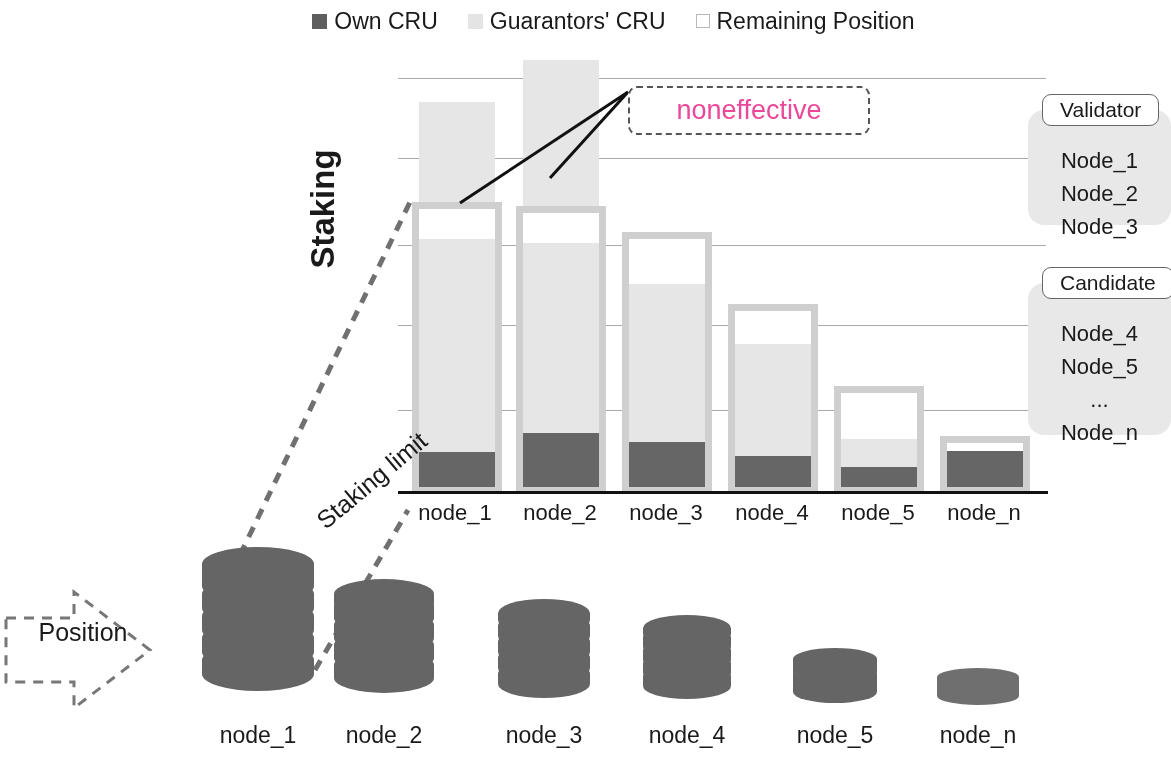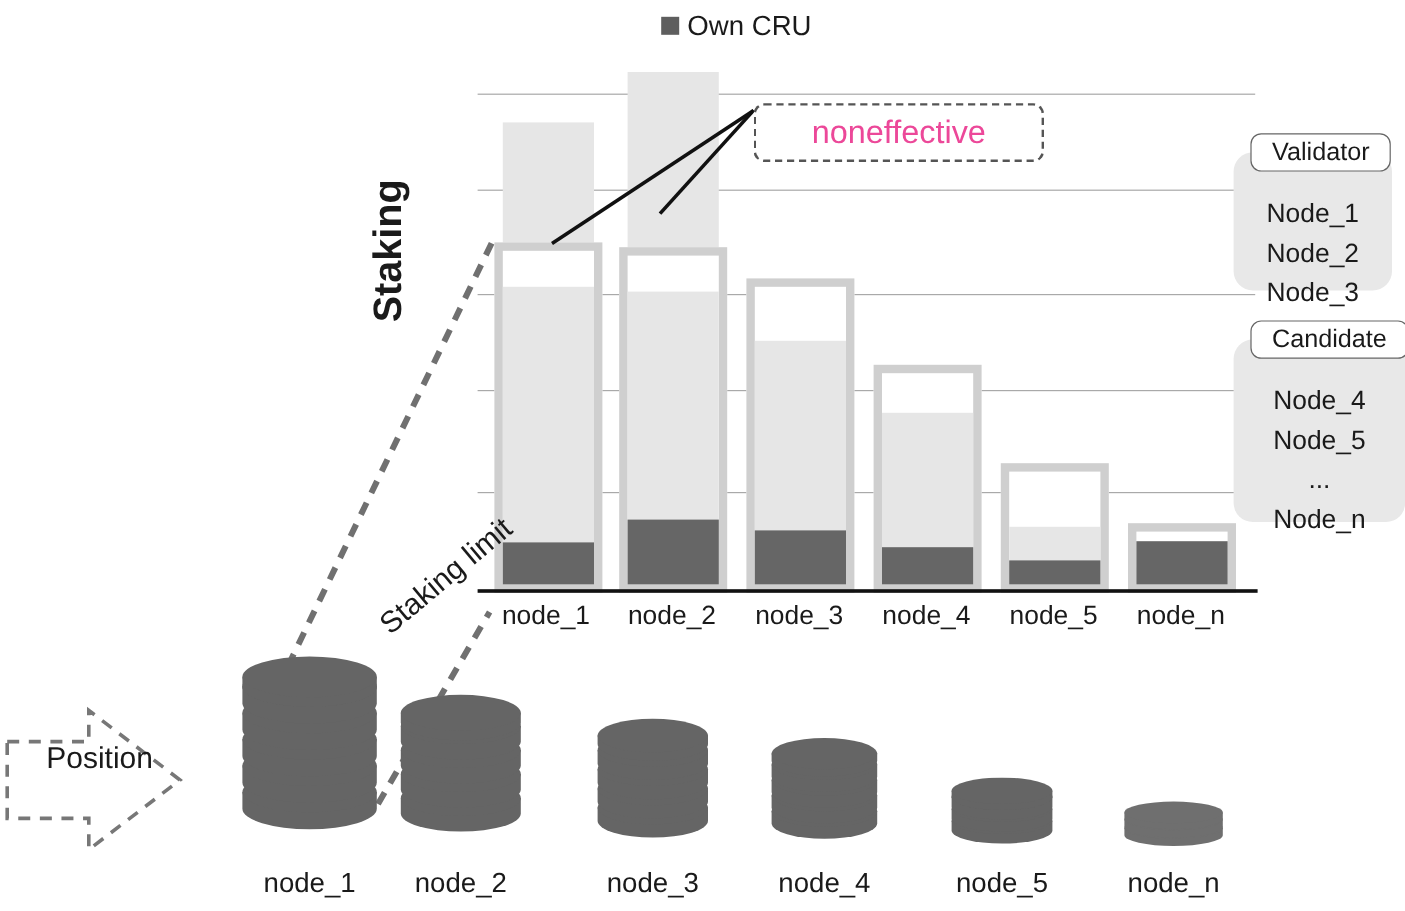--- a/index.html
+++ b/index.html
@@ -68,20 +68,28 @@
                 pointer-events:none;}
 </style>
 </head>
 <body>
 
 <div id="legend">
   <div class="lg-item">
     <span class="lg-swatch lg-own"></span>
     <span class="lg-label">Own CRU</span>
   </div>
+  <div class="lg-item">
+    <span class="lg-swatch lg-guar"></span>
+    <span class="lg-label">Guarantors' CRU</span>
+  </div>
+  <div class="lg-item">
+    <span class="lg-swatch lg-rem"></span>
+    <span class="lg-label">Remaining Position</span>
+  </div>
 </div>
 
 <div id="plot">
   <div class="grid-line" style="top:18px;"></div>
   <div class="grid-line" style="top:98px;"></div>
   <div class="grid-line" style="top:185px;"></div>
   <div class="grid-line" style="top:265px;"></div>
   <div class="grid-line" style="top:350px;"></div>
 
   <div class="bar" style="left:14px;width:90px;height:432px;">
@@ -133,21 +141,21 @@
 <div class="cat-label" style="left:919px;top:500px;width:130px;">node_n</div>
 
 <svg id="callout-lines" viewBox="0 0 300 170">
   <line x1="238" y1="22" x2="70" y2="133" stroke="#111" stroke-width="3"></line>
   <line x1="238" y1="22" x2="160" y2="108" stroke="#111" stroke-width="3"></line>
 </svg>
 <div id="callout">
   <span>noneffective</span>
 </div>
 
-<div class="panel" style="left:1028px;top:127px;width:132px;height:115px;">
+<div class="panel" style="left:1028px;top:110px;width:143px;height:115px;">
   <div class="panel-title">Validator</div>
   <div class="panel-list">
     <div>Node_1</div>
     <div>Node_2</div>
     <div>Node_3</div>
   </div>
 </div>
 
 <div class="panel" style="left:1028px;top:283px;width:143px;height:152px;">
   <div class="panel-title">Candidate</div>

